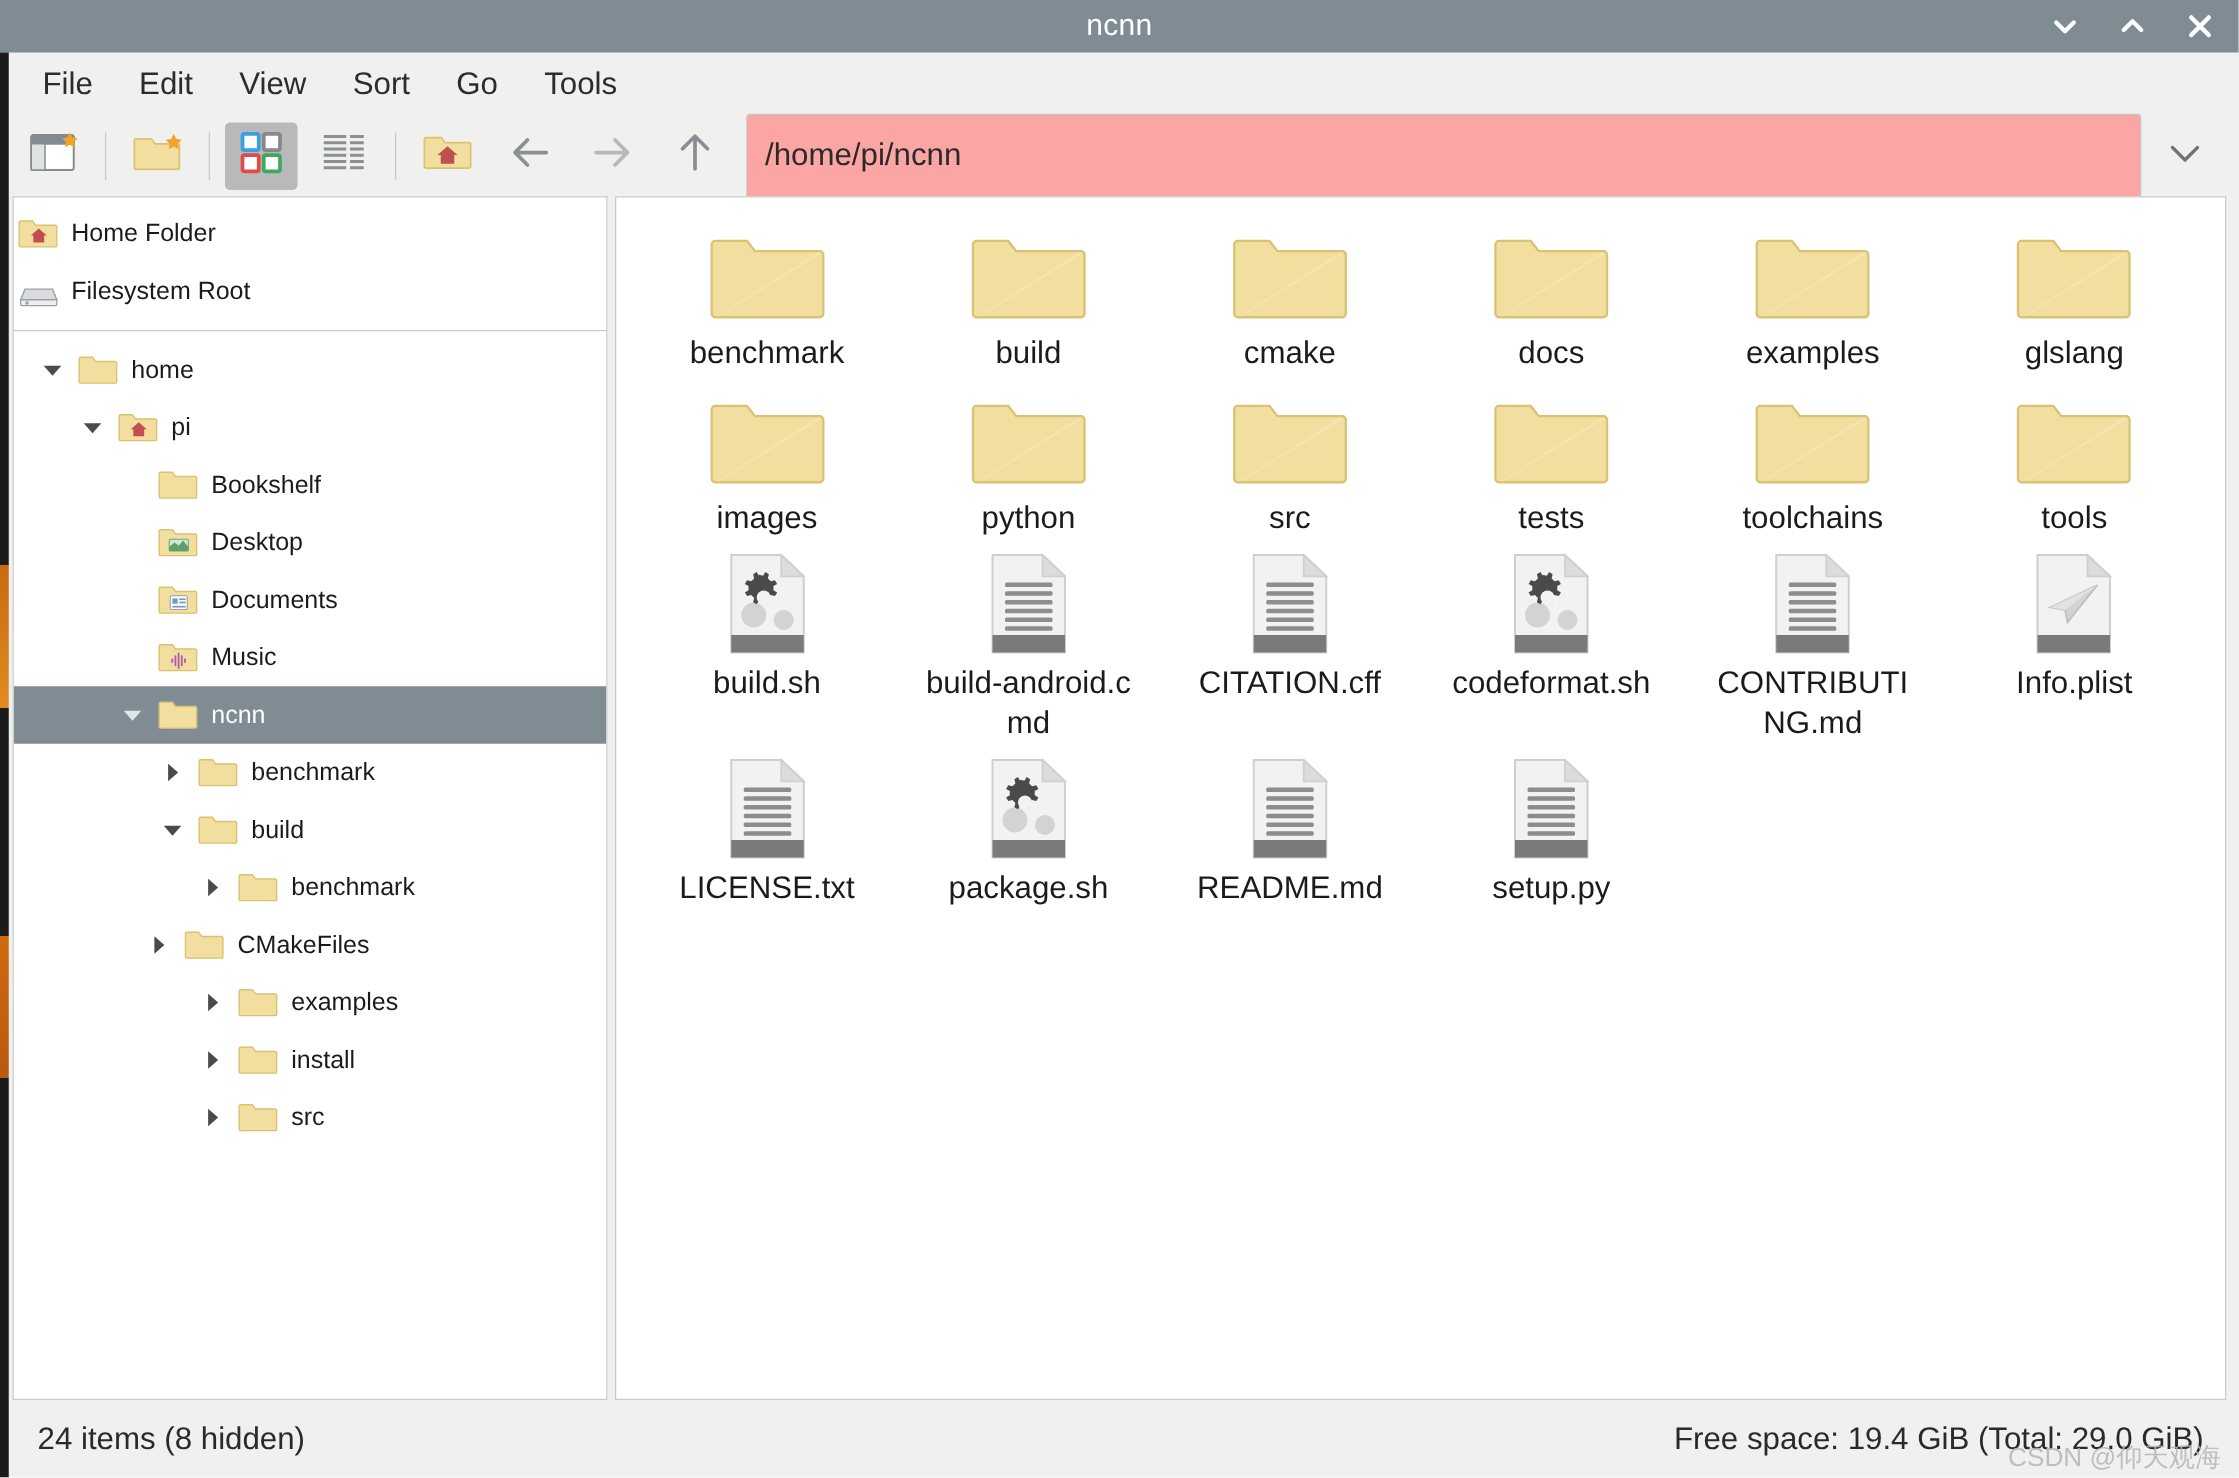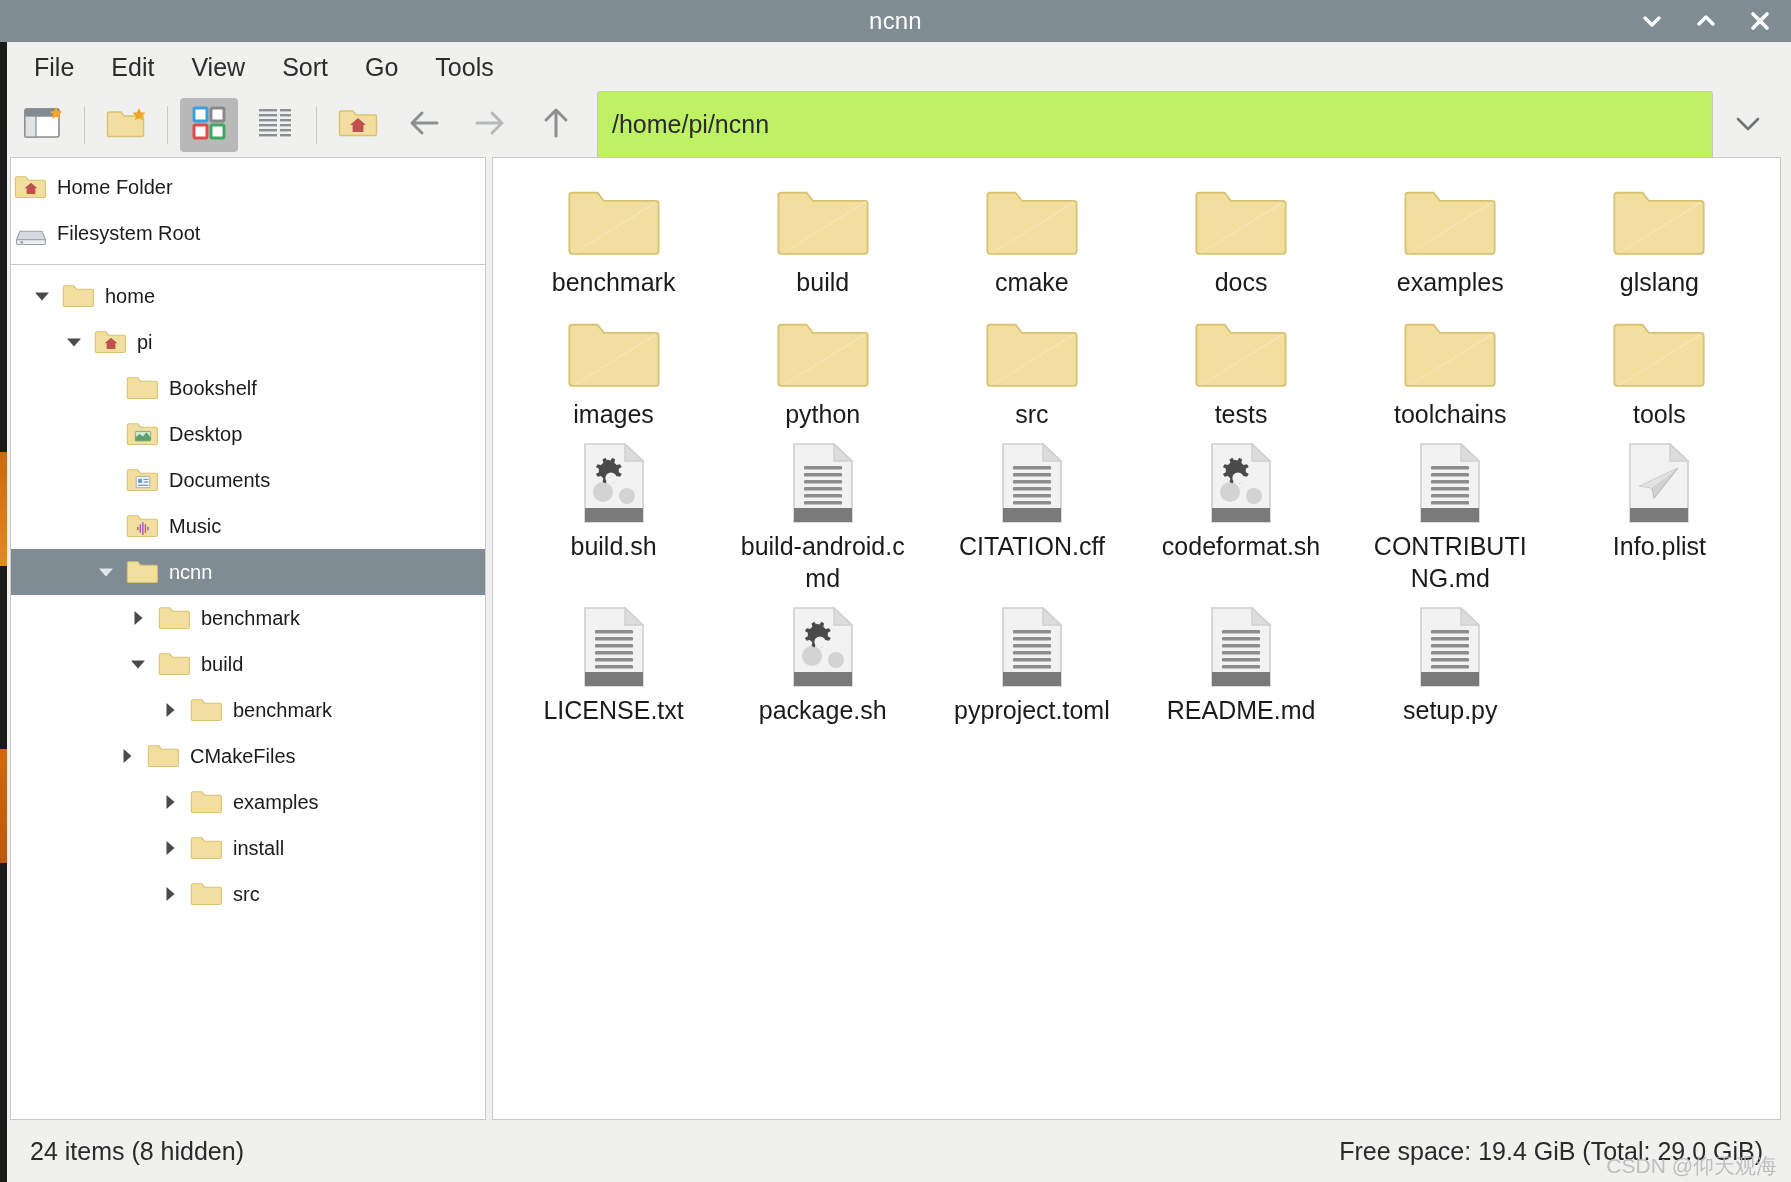--- a/index.html
+++ b/index.html
@@ -99,21 +99,21 @@
   .tb-sep {
     width: 1px;
     height: 38px;
     background: #c8c8c8;
     margin: 0 8px;
     flex: 0 0 1px;
   }
   .pathbar {
     flex: 1 1 auto;
     height: 68px;
-    background: #bef264;
+    background: #fca5a5;
     border: 1px solid #c6c6c6;
     border-radius: 3px;
     display: flex;
     align-items: center;
     padding: 0 14px;
     margin-left: 8px;
     font-size: 25px;
     color: #2a2a2a;
     outline: none;
     font-family: "Liberation Sans", sans-serif;
@@ -884,52 +884,36 @@
                 <path d="M46 4 v17 h18 z" fill="#dcdcdc" stroke="#cfcfcf" stroke-width="1.4"></path>
                 <rect x="16" y="26" width="38" height="3.6" rx="1.2" fill="#8d8d8d"></rect>
                 <rect x="16" y="33" width="38" height="3.6" rx="1.2" fill="#8d8d8d"></rect>
                 <rect x="16" y="40" width="38" height="3.6" rx="1.2" fill="#8d8d8d"></rect>
                 <rect x="16" y="47" width="38" height="3.6" rx="1.2" fill="#8d8d8d"></rect>
                 <rect x="16" y="54" width="38" height="3.6" rx="1.2" fill="#8d8d8d"></rect>
                 <rect x="16" y="61" width="38" height="3.6" rx="1.2" fill="#8d8d8d"></rect>
                 <path d="M6 68 h58 V82 H6 z" fill="#7a7a7a"></path>
               </svg>
             </div>
-            <div class="cell-label">pyproject.toml</div>
+            <div class="cell-label">README.md</div>
           </div>
           <div class="cell">
             <div class="cell-icon">
               <svg width="70" height="86" viewBox="0 0 70 86">
                 <path d="M6 4 h40 l18 17 V82 H6 z" fill="#f2f2f2" stroke="#cfcfcf" stroke-width="1.6"></path>
                 <path d="M46 4 v17 h18 z" fill="#dcdcdc" stroke="#cfcfcf" stroke-width="1.4"></path>
                 <rect x="16" y="26" width="38" height="3.6" rx="1.2" fill="#8d8d8d"></rect>
                 <rect x="16" y="33" width="38" height="3.6" rx="1.2" fill="#8d8d8d"></rect>
                 <rect x="16" y="40" width="38" height="3.6" rx="1.2" fill="#8d8d8d"></rect>
                 <rect x="16" y="47" width="38" height="3.6" rx="1.2" fill="#8d8d8d"></rect>
                 <rect x="16" y="54" width="38" height="3.6" rx="1.2" fill="#8d8d8d"></rect>
                 <rect x="16" y="61" width="38" height="3.6" rx="1.2" fill="#8d8d8d"></rect>
                 <path d="M6 68 h58 V82 H6 z" fill="#7a7a7a"></path>
               </svg>
             </div>
-            <div class="cell-label">README.md</div>
-          </div>
-          <div class="cell">
-            <div class="cell-icon">
-              <svg width="70" height="86" viewBox="0 0 70 86">
-                <path d="M6 4 h40 l18 17 V82 H6 z" fill="#f2f2f2" stroke="#cfcfcf" stroke-width="1.6"></path>
-                <path d="M46 4 v17 h18 z" fill="#dcdcdc" stroke="#cfcfcf" stroke-width="1.4"></path>
-                <rect x="16" y="26" width="38" height="3.6" rx="1.2" fill="#8d8d8d"></rect>
-                <rect x="16" y="33" width="38" height="3.6" rx="1.2" fill="#8d8d8d"></rect>
-                <rect x="16" y="40" width="38" height="3.6" rx="1.2" fill="#8d8d8d"></rect>
-                <rect x="16" y="47" width="38" height="3.6" rx="1.2" fill="#8d8d8d"></rect>
-                <rect x="16" y="54" width="38" height="3.6" rx="1.2" fill="#8d8d8d"></rect>
-                <rect x="16" y="61" width="38" height="3.6" rx="1.2" fill="#8d8d8d"></rect>
-                <path d="M6 68 h58 V82 H6 z" fill="#7a7a7a"></path>
-              </svg>
-            </div>
             <div class="cell-label">setup.py</div>
           </div>
         </div>
     </div>
   </div>
 
   <div class="statusbar">
     <div>24 items (8 hidden)</div>
     <div>Free space: 19.4 GiB (Total: 29.0 GiB)</div>
     <div class="watermark">CSDN @仰天观海</div>

